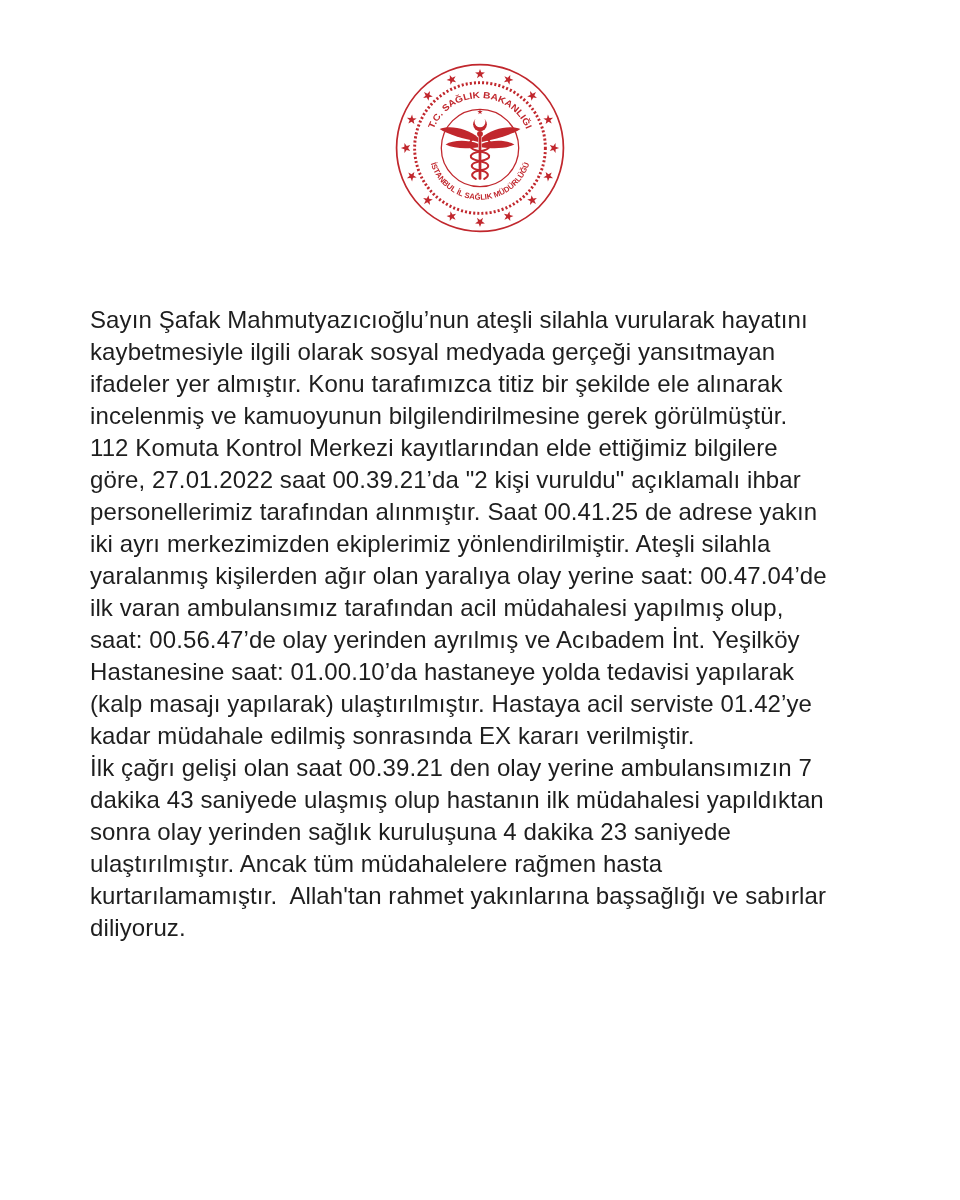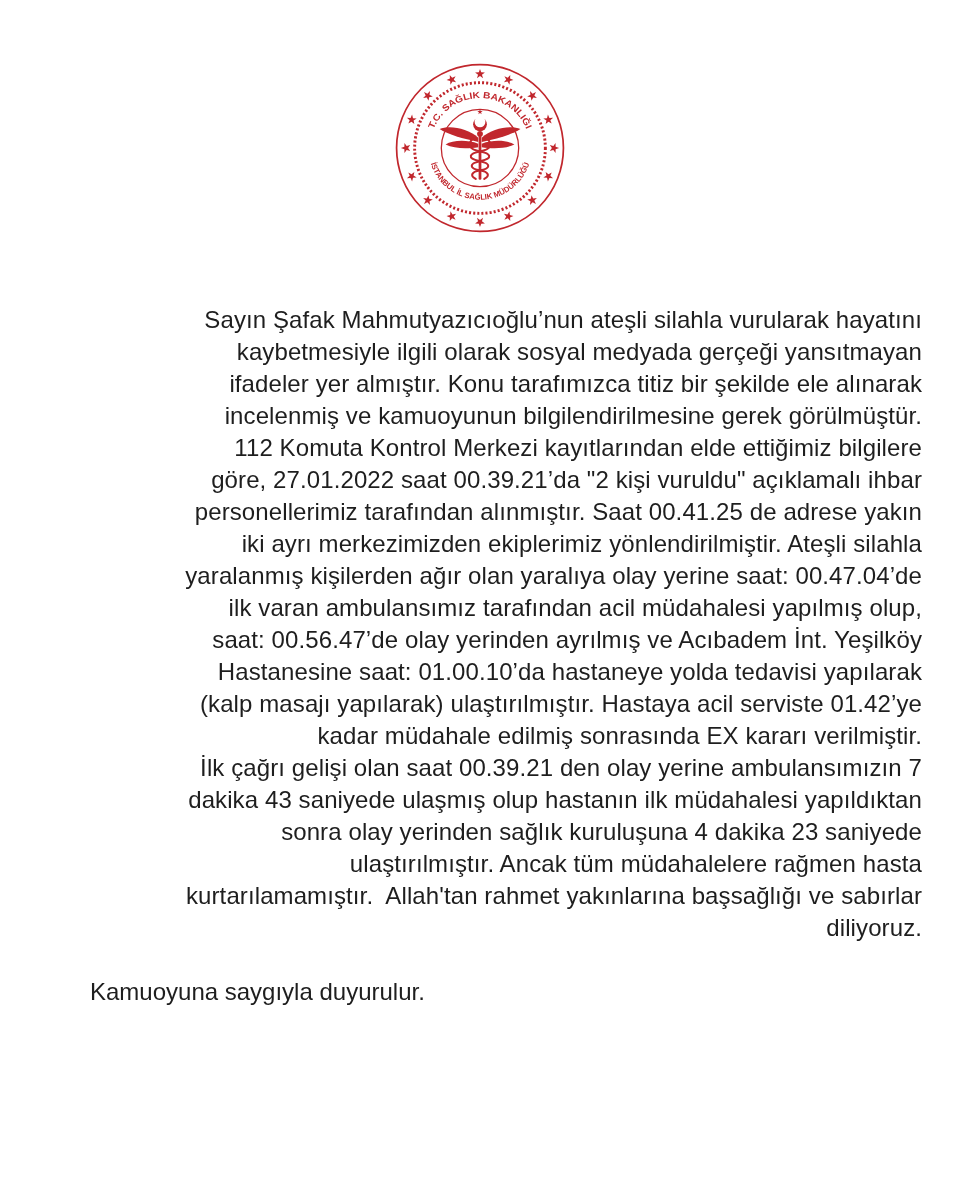--- a/index.html
+++ b/index.html
@@ -26,21 +26,20 @@
     font-family: "Liberation Sans", sans-serif;
     font-weight: bold;
   }
   .doc-body {
     margin: 70px 38px 0 90px;
     font-size: 24px;
     line-height: 32px;
     color: #1e1e1e;
     white-space: pre-wrap;
     letter-spacing: 0.1px;
-    text-align: right;
   }
   .doc-closing {
     margin: 32px 38px 0 90px;
     font-size: 24px;
     line-height: 32px;
     color: #1e1e1e;
   }
 </style>
 </head>
 <body>
@@ -128,15 +127,14 @@
 Hastanesine saat: 01.00.10’da hastaneye yolda tedavisi yapılarak
 (kalp masajı yapılarak) ulaştırılmıştır. Hastaya acil serviste 01.42’ye
 kadar müdahale edilmiş sonrasında EX kararı verilmiştir.
 İlk çağrı gelişi olan saat 00.39.21 den olay yerine ambulansımızın 7
 dakika 43 saniyede ulaşmış olup hastanın ilk müdahalesi yapıldıktan
 sonra olay yerinden sağlık kuruluşuna 4 dakika 23 saniyede
 ulaştırılmıştır. Ancak tüm müdahalelere rağmen hasta
 kurtarılamamıştır.  Allah'tan rahmet yakınlarına başsağlığı ve sabırlar
 diliyoruz.</div>
 
-  <div class="doc-closing">Kamuoyuna saygıyla duyurulur.</div>
 
 </div>
 
 </body></html>

